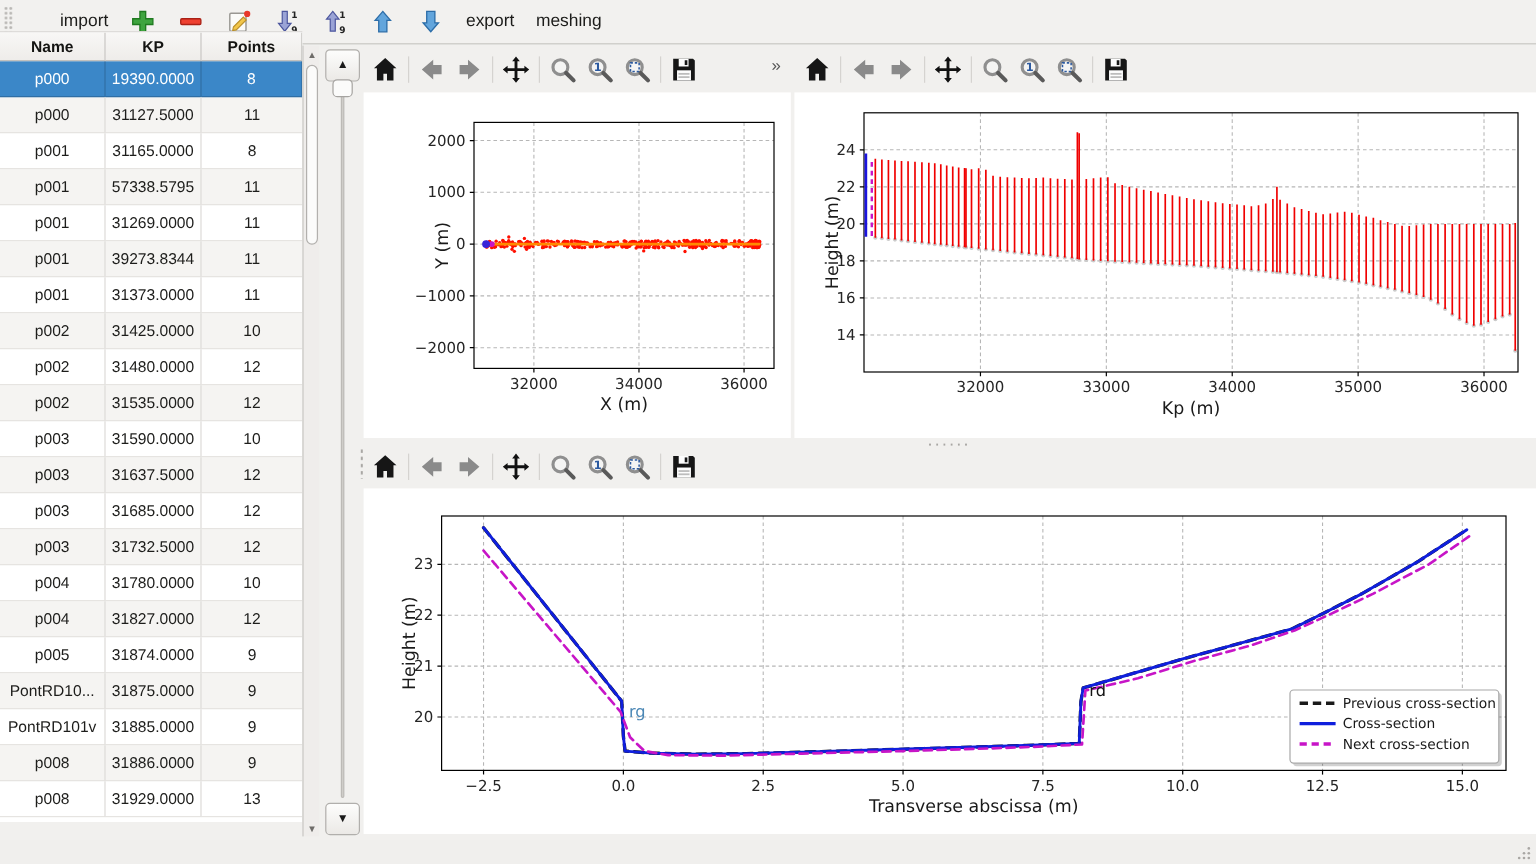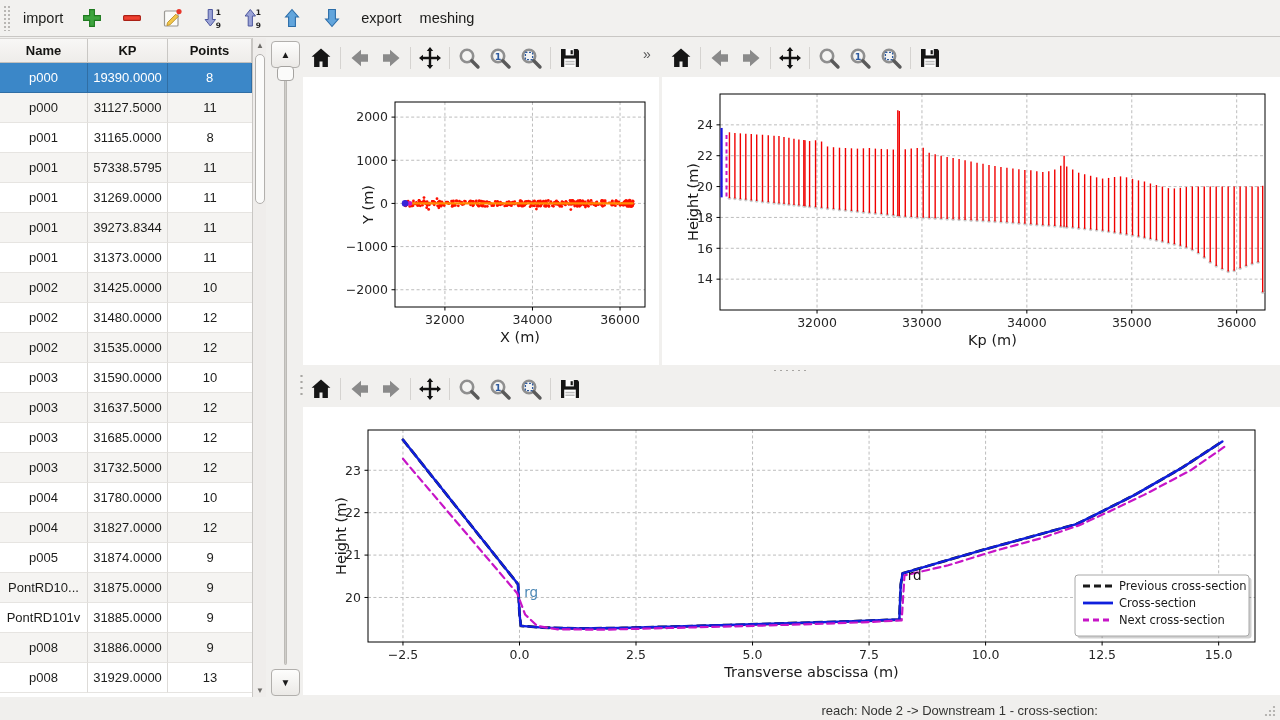--- a/index.html
+++ b/index.html
@@ -5,28 +5,28 @@
   * { margin:0; padding:0; box-sizing:border-box; }
   html,body { width:1280px; height:720px; overflow:hidden;
     font-family:"Liberation Sans", sans-serif; background:#f1f0ee; }
   #app { position:relative; width:1280px; height:720px; }
 
   
   #main-toolbar { position:absolute; left:0; top:0; width:1280px; height:37px;
     background:#f2f1ef; border-bottom:1px solid #c9c7c4; display:flex; align-items:center; }
   .tb-grip { width:8px; height:26px; margin:0 6px 0 3px;
     background-image:radial-gradient(#b9b7b4 1px, transparent 1.3px); background-size:4px 4px; }
-  #main-toolbar-items { display:flex; align-items:flex-end; gap:6px; }
+  #main-toolbar-items { display:flex; align-items:flex-end; gap:6px;margin-left:27px; }
   .tb-btn { border:none; background:transparent; height:30px; min-width:30px;
     display:flex; align-items:center; justify-content:center; padding:0 6px;
     font-family:"Liberation Sans",sans-serif; font-size:14.5px; color:#1c1c1a; cursor:default; }
   .tb-btn svg { width:22px; height:22px; }
 
   
-  #table-panel { position:absolute; left:0; top:38px; width:252px; height:659px;
+  #table-panel { position:absolute; left:0; top:26px; width:252px; height:659px;
     background:#fff; overflow:hidden; border-top:1px solid #d6d4d1; }
   .t-row { display:flex; width:252px; height:30px; }
   .t-cell { height:100%; display:flex; align-items:center; justify-content:center;
     font-size:13px; color:#1d1d1b; border-right:1px solid #dddbd8; border-bottom:1px solid #e6e4e1; }
   .c0 { width:88px; } .c1 { width:80px; } .c2 { width:84px; border-right:none; }
   #table-header .t-row { height:24px; background:linear-gradient(#f8f7f6,#eeece9); }
   #table-header .t-cell { font-weight:bold; font-size:13px; border-right:1px solid #c9c7c4;
     border-bottom:1px solid #c2c0bd; color:#141412; }
   .t-row.alt { background:#f5f4f2; }
   .t-row.selected { background:#3b87c8; }
@@ -1173,21 +1173,20 @@
         <line x1="780" y1="196" x2="810" y2="196" stroke="#0f1fdd" stroke-width="2.8"></line>
         <text x="816" y="200" font-size="11.5" fill="#1a1a1a">Cross-section</text>
         <line x1="780" y1="213" x2="810" y2="213" stroke="#c715c7" stroke-width="2.8" stroke-dasharray="6 4"></line>
         <text x="816" y="217" font-size="11.5" fill="#1a1a1a">Next cross-section</text>
       </svg></div>
 
   <div class="split-dots-h"></div>
   <div class="split-dots-v"></div>
 
   <div id="status-bar">
-    <span>reach: Node 2 -&gt; Downstream 1 - cross-section: </span>
     <b>p000 31090.0</b>
     <svg id="resize-grip" viewBox="0 0 13 13">
       <g fill="#a9a7a4">
           <circle cx="11" cy="3" r="1.1"></circle>
           <circle cx="7" cy="7" r="1.1"></circle>
           <circle cx="11" cy="7" r="1.1"></circle>
           <circle cx="3" cy="11" r="1.1"></circle>
           <circle cx="7" cy="11" r="1.1"></circle>
           <circle cx="11" cy="11" r="1.1"></circle>
         </g>

